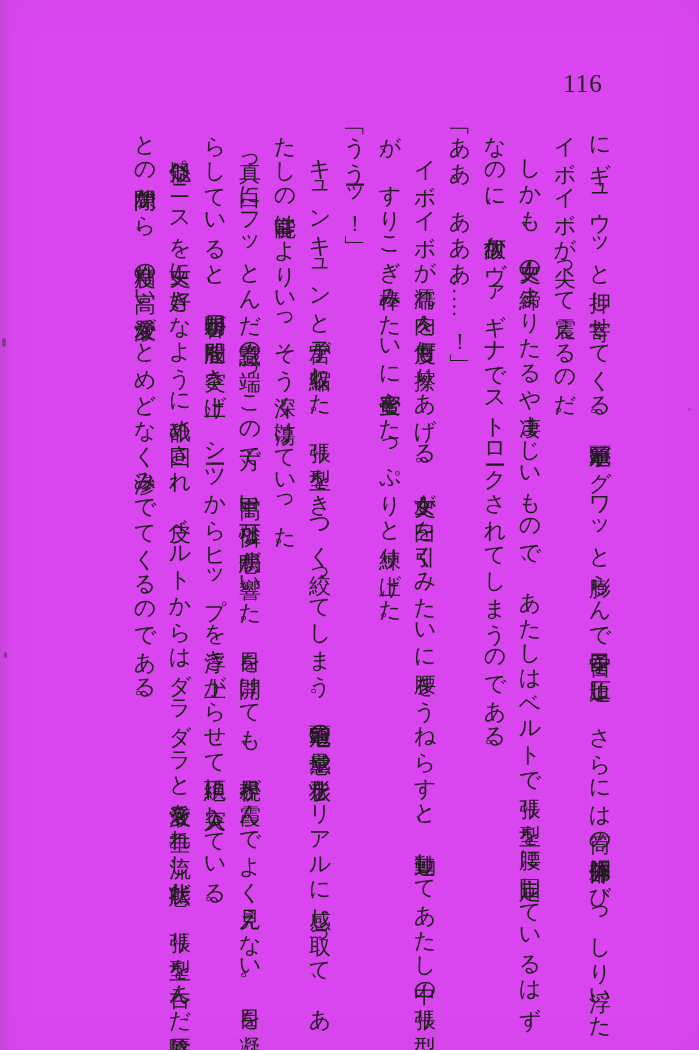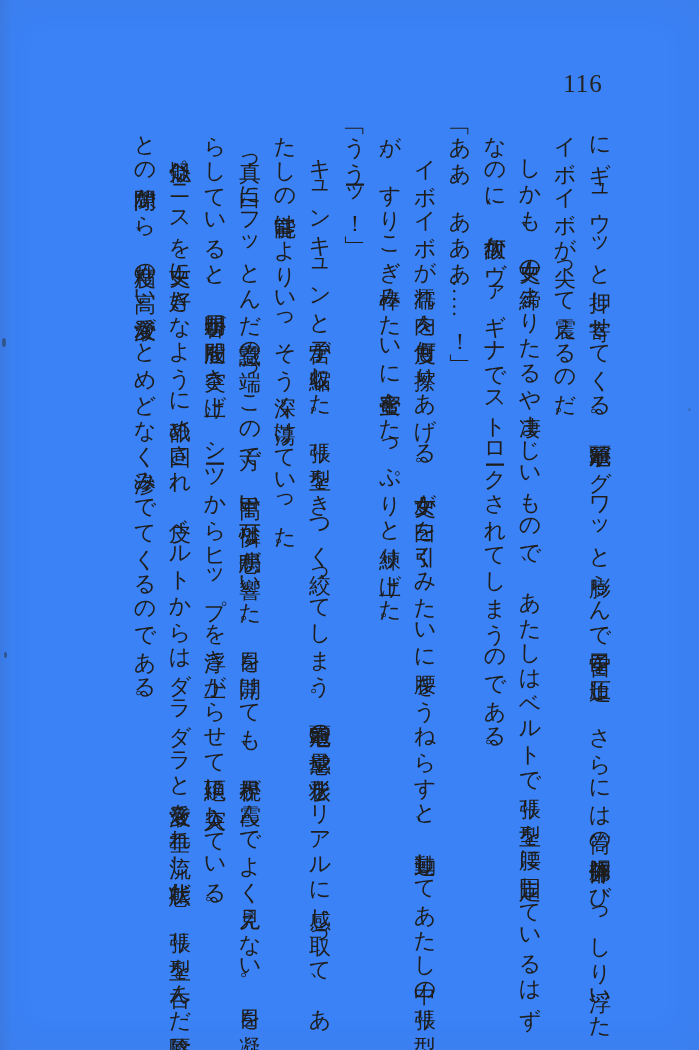--- a/index.html
+++ b/index.html
@@ -4,21 +4,21 @@
 <style>
   html, body {
     margin: 0;
     padding: 0;
     background: #e9e7e3;
   }
   .page {
     position: relative;
     width: 699px;
     height: 1050px;
-    background: #3b82f6;
+    background: #d946ef;
     overflow: hidden;
     font-family: "Liberation Serif", "DejaVu Serif", serif;
     box-shadow: inset 0 0 40px rgba(80,75,65,0.06);
   }
   .page-number {
     position: absolute;
     top: 70px;
     left: 558px;
     width: 50px;
     text-align: center;

